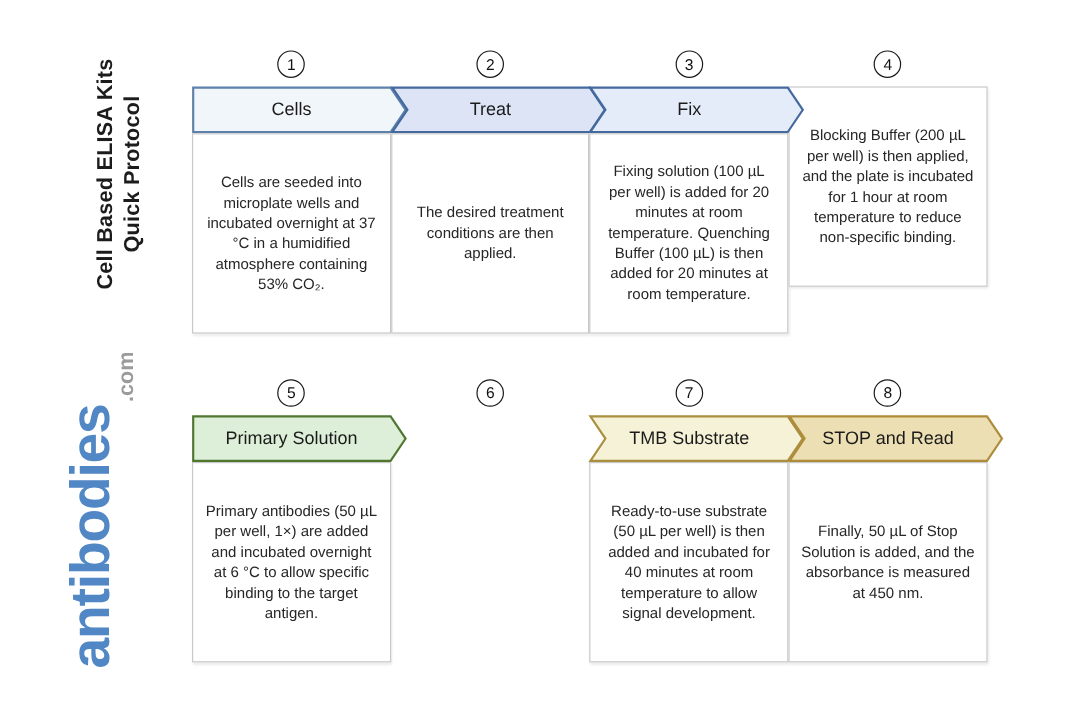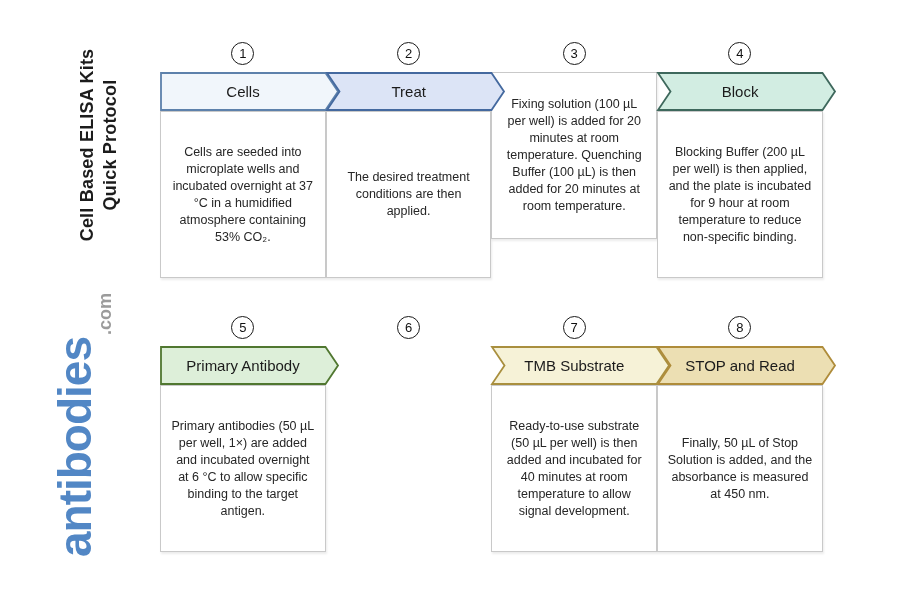--- a/index.html
+++ b/index.html
@@ -130,53 +130,53 @@
       </div>
       <div class="desc">
         <p>The desired treatment conditions are then applied.</p>
       </div>
     </div>
 
     <div class="step">
       <div class="badge">
           <span>3</span>
         </div>
+      <div class="banner">
+        <svg viewBox="0 0 179 39" preserveAspectRatio="none">
+          <polygon points="1,1 165.5,1 178,19.5 165.5,38 1,38 13.5,19.5" stroke-width="1.8" fill="#e4ebf9" stroke="#44699f"></polygon>
+        </svg>
+        <div class="banner-label">Fix</div>
+      </div>
       <div class="desc">
         <p>Fixing solution (100 µL per well) is added for 20 minutes at room temperature. Quenching Buffer (100 µL) is then added for 20 minutes at room temperature.</p>
       </div>
     </div>
 
     <div class="step">
       <div class="badge">
           <span>4</span>
         </div>
-      <div class="banner">
-        <svg viewBox="0 0 179 39" preserveAspectRatio="none">
-          <polygon points="1,1 165.5,1 178,19.5 165.5,38 1,38 13.5,19.5" stroke-width="1.8" fill="#d2ede2" stroke="#3e685c"></polygon>
-        </svg>
-        <div class="banner-label">Block</div>
-      </div>
-      <div class="desc">
-        <p>Blocking Buffer (200 µL per well) is then applied, and the plate is incubated for 9 hour at room temperature to reduce non-specific binding.</p>
+      <div class="desc">
+        <p>Blocking Buffer (200 µL per well) is then applied, and the plate is incubated for 1 hour at room temperature to reduce non-specific binding.</p>
       </div>
     </div>
 
   </div>
 
   <div class="row row-2">
 
     <div class="step">
       <div class="badge">
           <span>5</span>
         </div>
       <div class="banner">
         <svg viewBox="0 0 179 39" preserveAspectRatio="none">
           <polygon points="1,1 165.5,1 178,19.5 165.5,38 1,38" stroke-width="1.8" fill="#ddefd9" stroke="#507730"></polygon>
         </svg>
-        <div class="banner-label">Primary Antibody</div>
+        <div class="banner-label">Primary Solution</div>
       </div>
       <div class="desc">
         <p>Primary antibodies (50 µL per well, 1×) are added and incubated overnight at 6 °C to allow specific binding to the target antigen.</p>
       </div>
     </div>
 
     <div class="step">
       <div class="badge">
           <span>6</span>
         </div>

